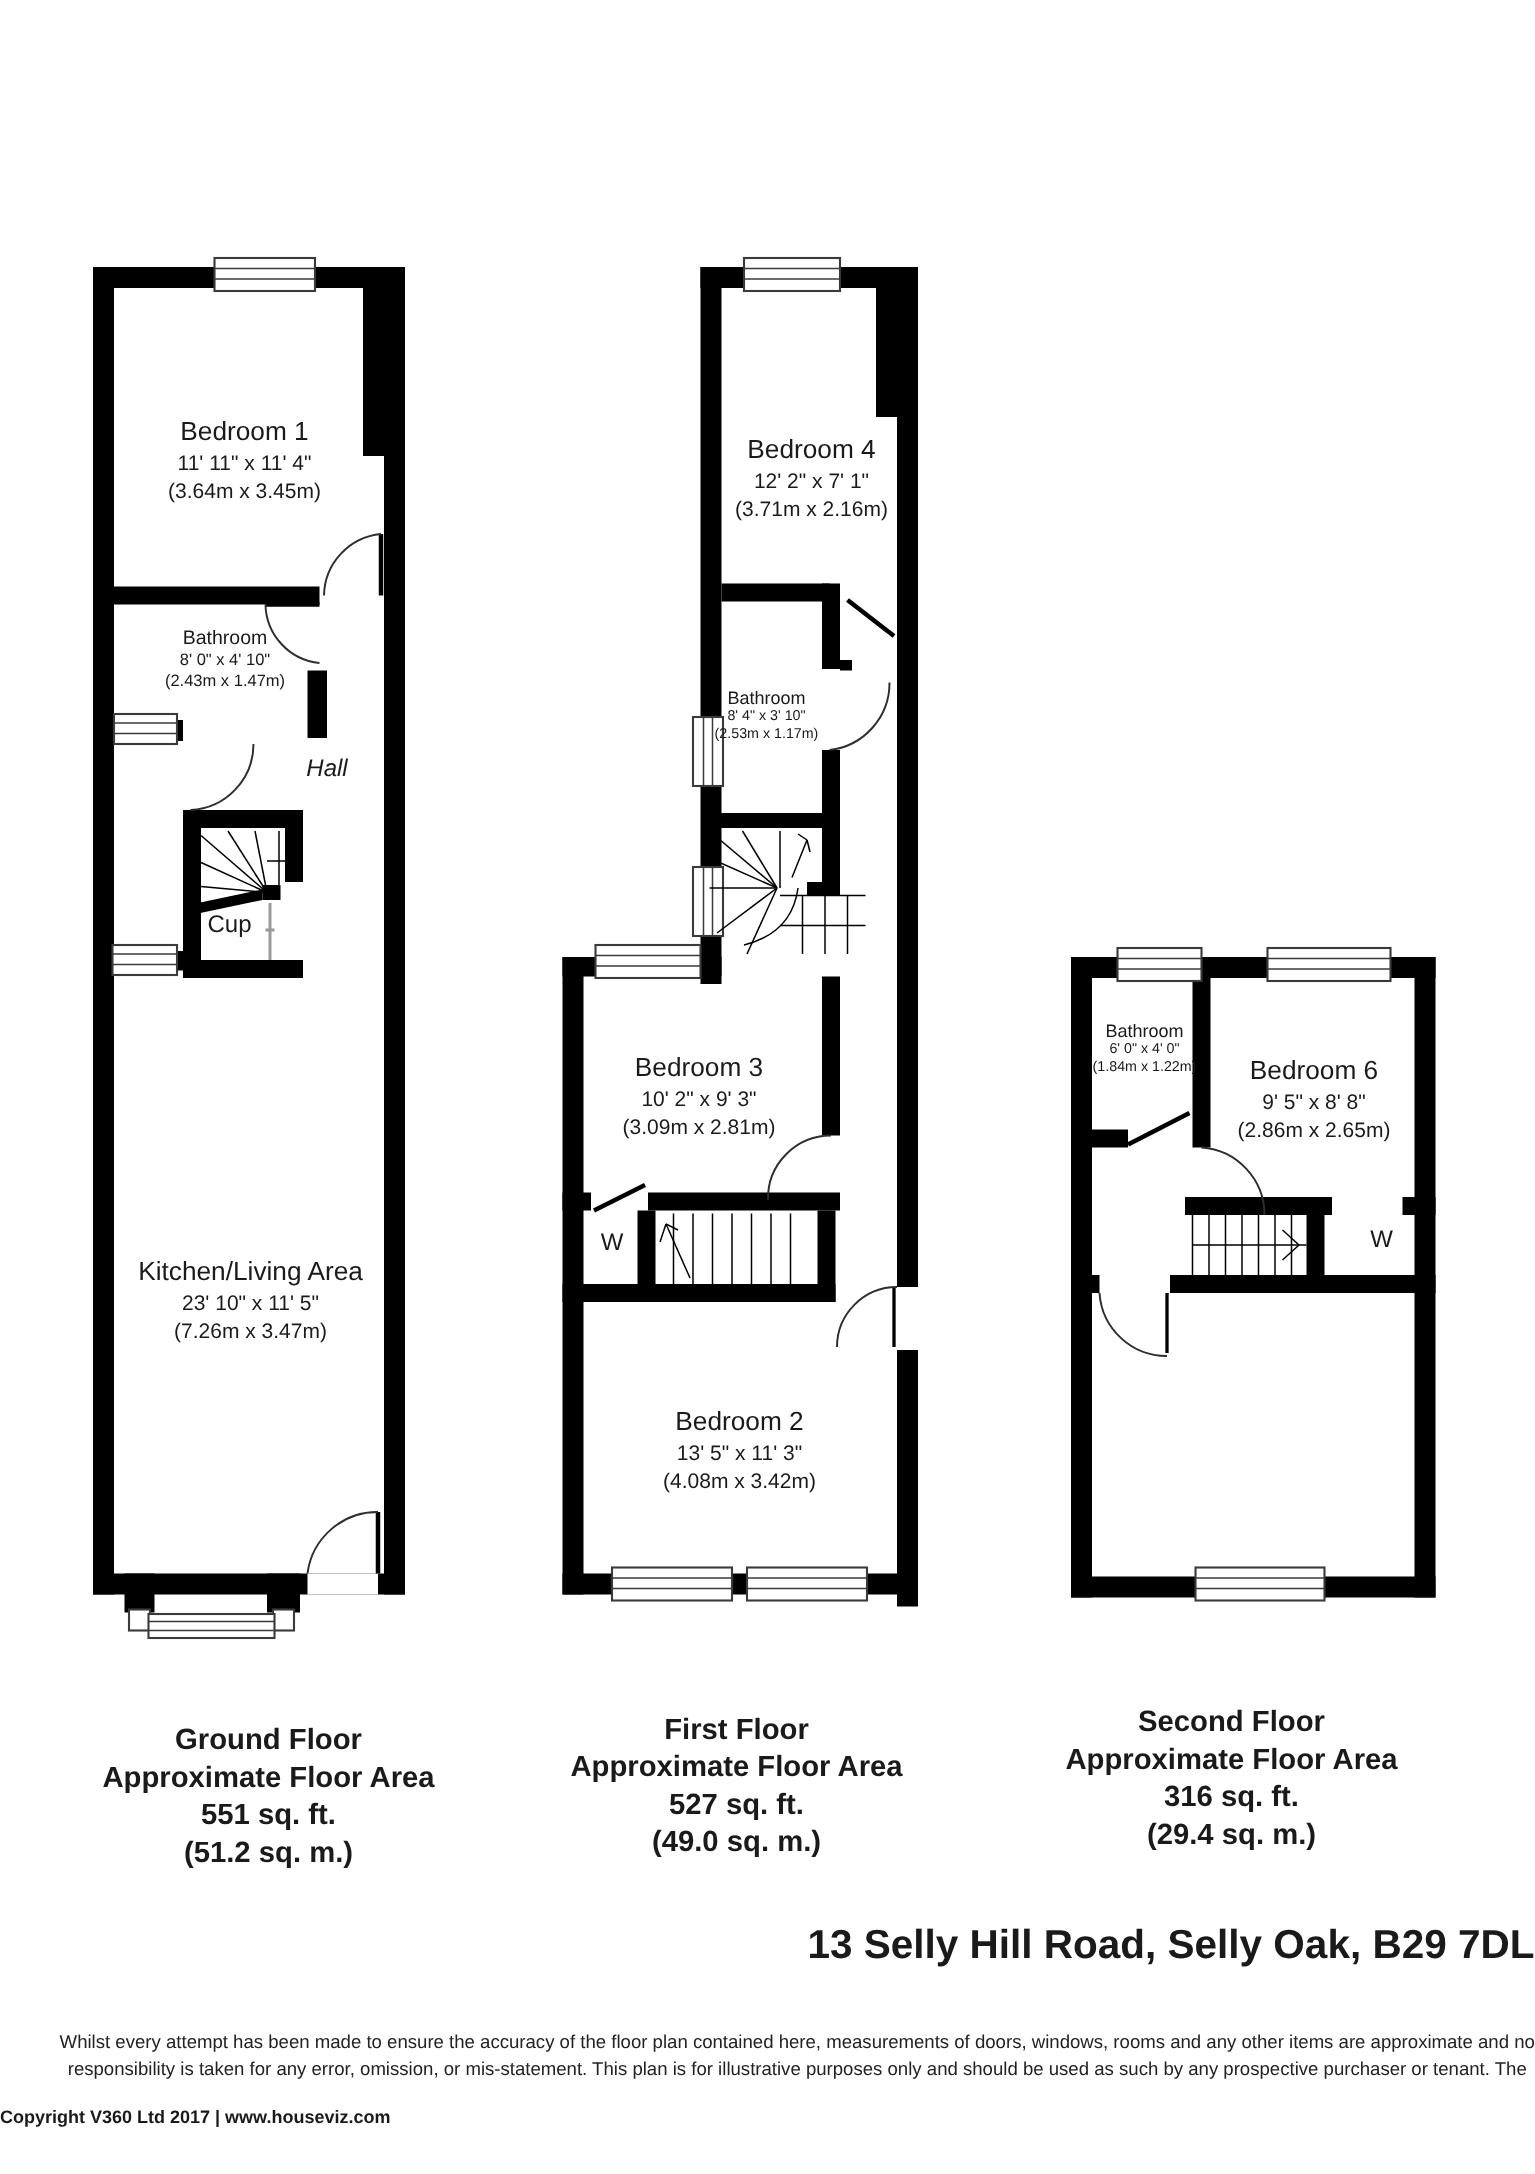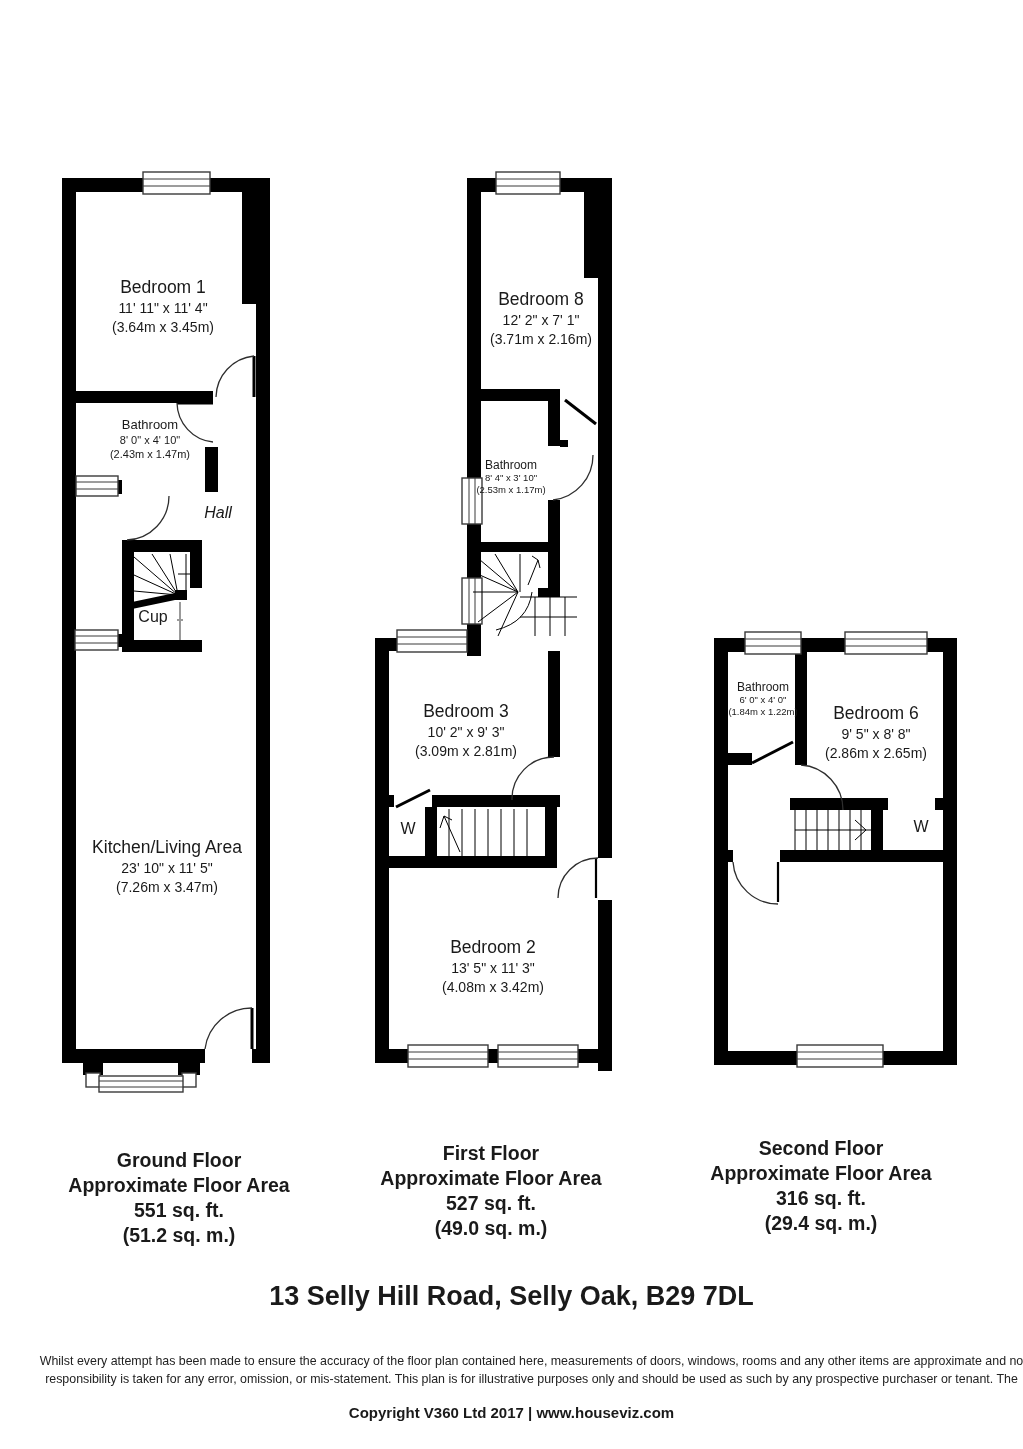--- a/index.html
+++ b/index.html
@@ -17,23 +17,23 @@
   .room-label{position:absolute;transform:translateX(-50%);text-align:center;white-space:nowrap;}
   .rname{font-size:17.5px;line-height:23px;}
   .rdim{font-size:14px;line-height:18.5px;}
   .room-label.small .rname{font-size:13px;line-height:16px;}
   .room-label.small .rdim{font-size:11px;line-height:14px;}
   .room-label.tiny .rname{font-size:12px;line-height:14px;}
   .room-label.tiny .rdim{font-size:9.5px;line-height:12px;}
   .plain{position:absolute;transform:translateX(-50%);font-size:16px;white-space:nowrap;}
   .caption{position:absolute;transform:translateX(-50%);text-align:center;white-space:nowrap;
            font-weight:bold;font-size:19.5px;line-height:25px;}
-  .address{position:absolute;left:0;width:1023px;text-align:center;font-weight:bold;font-size:27px;}
+  .address{position:absolute;left:0;width:1023px;text-align:right;font-weight:bold;font-size:27px;}
   .disclaimer{position:absolute;left:0;width:1023px;text-align:center;font-size:12.4px;line-height:17.5px;color:#222;padding-left:20px;}
-  .copyright{position:absolute;left:0;width:1023px;text-align:center;font-weight:bold;font-size:15px;}
+  .copyright{position:absolute;left:0;width:1023px;font-weight:bold;font-size:12px;}
 </style>
 </head>
 <body>
 
 <div class="page">
 
   <svg class="plan-svg" style="left:55px;top:170px;" width="230" height="930" viewBox="0 0 230 930">
     <g>
       <rect class="wall" x="7" y="8" width="208" height="14"></rect>
       <rect class="wall" x="7" y="879" width="208" height="14"></rect>
@@ -270,21 +270,21 @@
   </div>
   <div class="plain" style="left:218px;top:504px;font-style:italic;">Hall</div>
   <div class="plain" style="left:153px;top:608px;">Cup</div>
   <div class="room-label" style="left:167px;top:836px;">
     <div class="rname">Kitchen/Living Area</div>
     <div class="rdim">23' 10" x 11' 5"</div>
     <div class="rdim">(7.26m x 3.47m)</div>
   </div>
 
   <div class="room-label" style="left:541px;top:288px;">
-    <div class="rname">Bedroom 8</div>
+    <div class="rname">Bedroom 4</div>
     <div class="rdim">12' 2" x 7' 1"</div>
     <div class="rdim">(3.71m x 2.16m)</div>
   </div>
   <div class="room-label tiny" style="left:511px;top:458px;">
     <div class="rname">Bathroom</div>
     <div class="rdim">8' 4" x 3' 10"</div>
     <div class="rdim">(2.53m x 1.17m)</div>
   </div>
   <div class="room-label" style="left:466px;top:700px;">
     <div class="rname">Bedroom 3</div>

